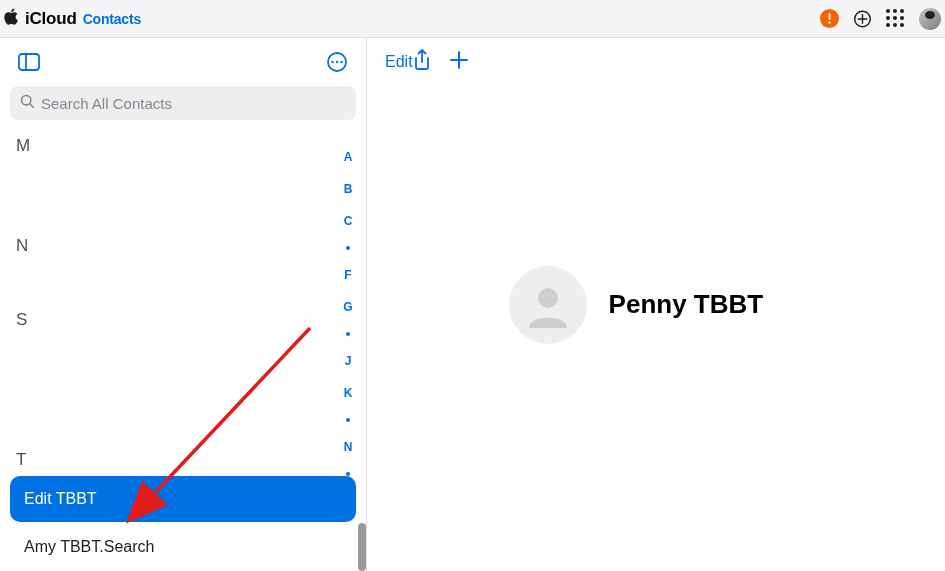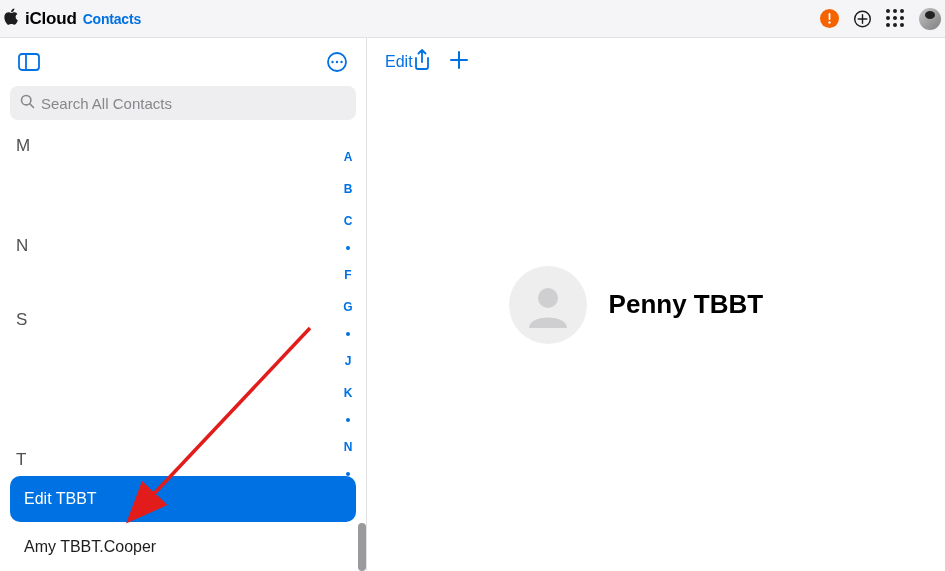--- a/index.html
+++ b/index.html
@@ -207,21 +207,21 @@
       <div class="redacted-block" style="height:30px;"></div>
 
       <div class="section-header">S</div>
       <div class="redacted-block" style="height:96px;"></div>
 
       <div class="section-header">T</div>
       <div class="contact-row selected">
         <span>Edit </span><span class="bold-part">TBBT</span>
       </div>
       <div class="contact-row">
-        <span>Amy </span><span class="bold-part">TBBT.Cooper</span>
+        <span>Amy </span><span class="bold-part">TBBT.Search</span>
       </div>
     </div>
 
     <div class="index-strip">
       <span class="letter">A</span>
       <span class="letter">B</span>
       <span class="letter">C</span>
       <span class="dot"></span>
       <span class="letter">F</span>
       <span class="letter">G</span>

